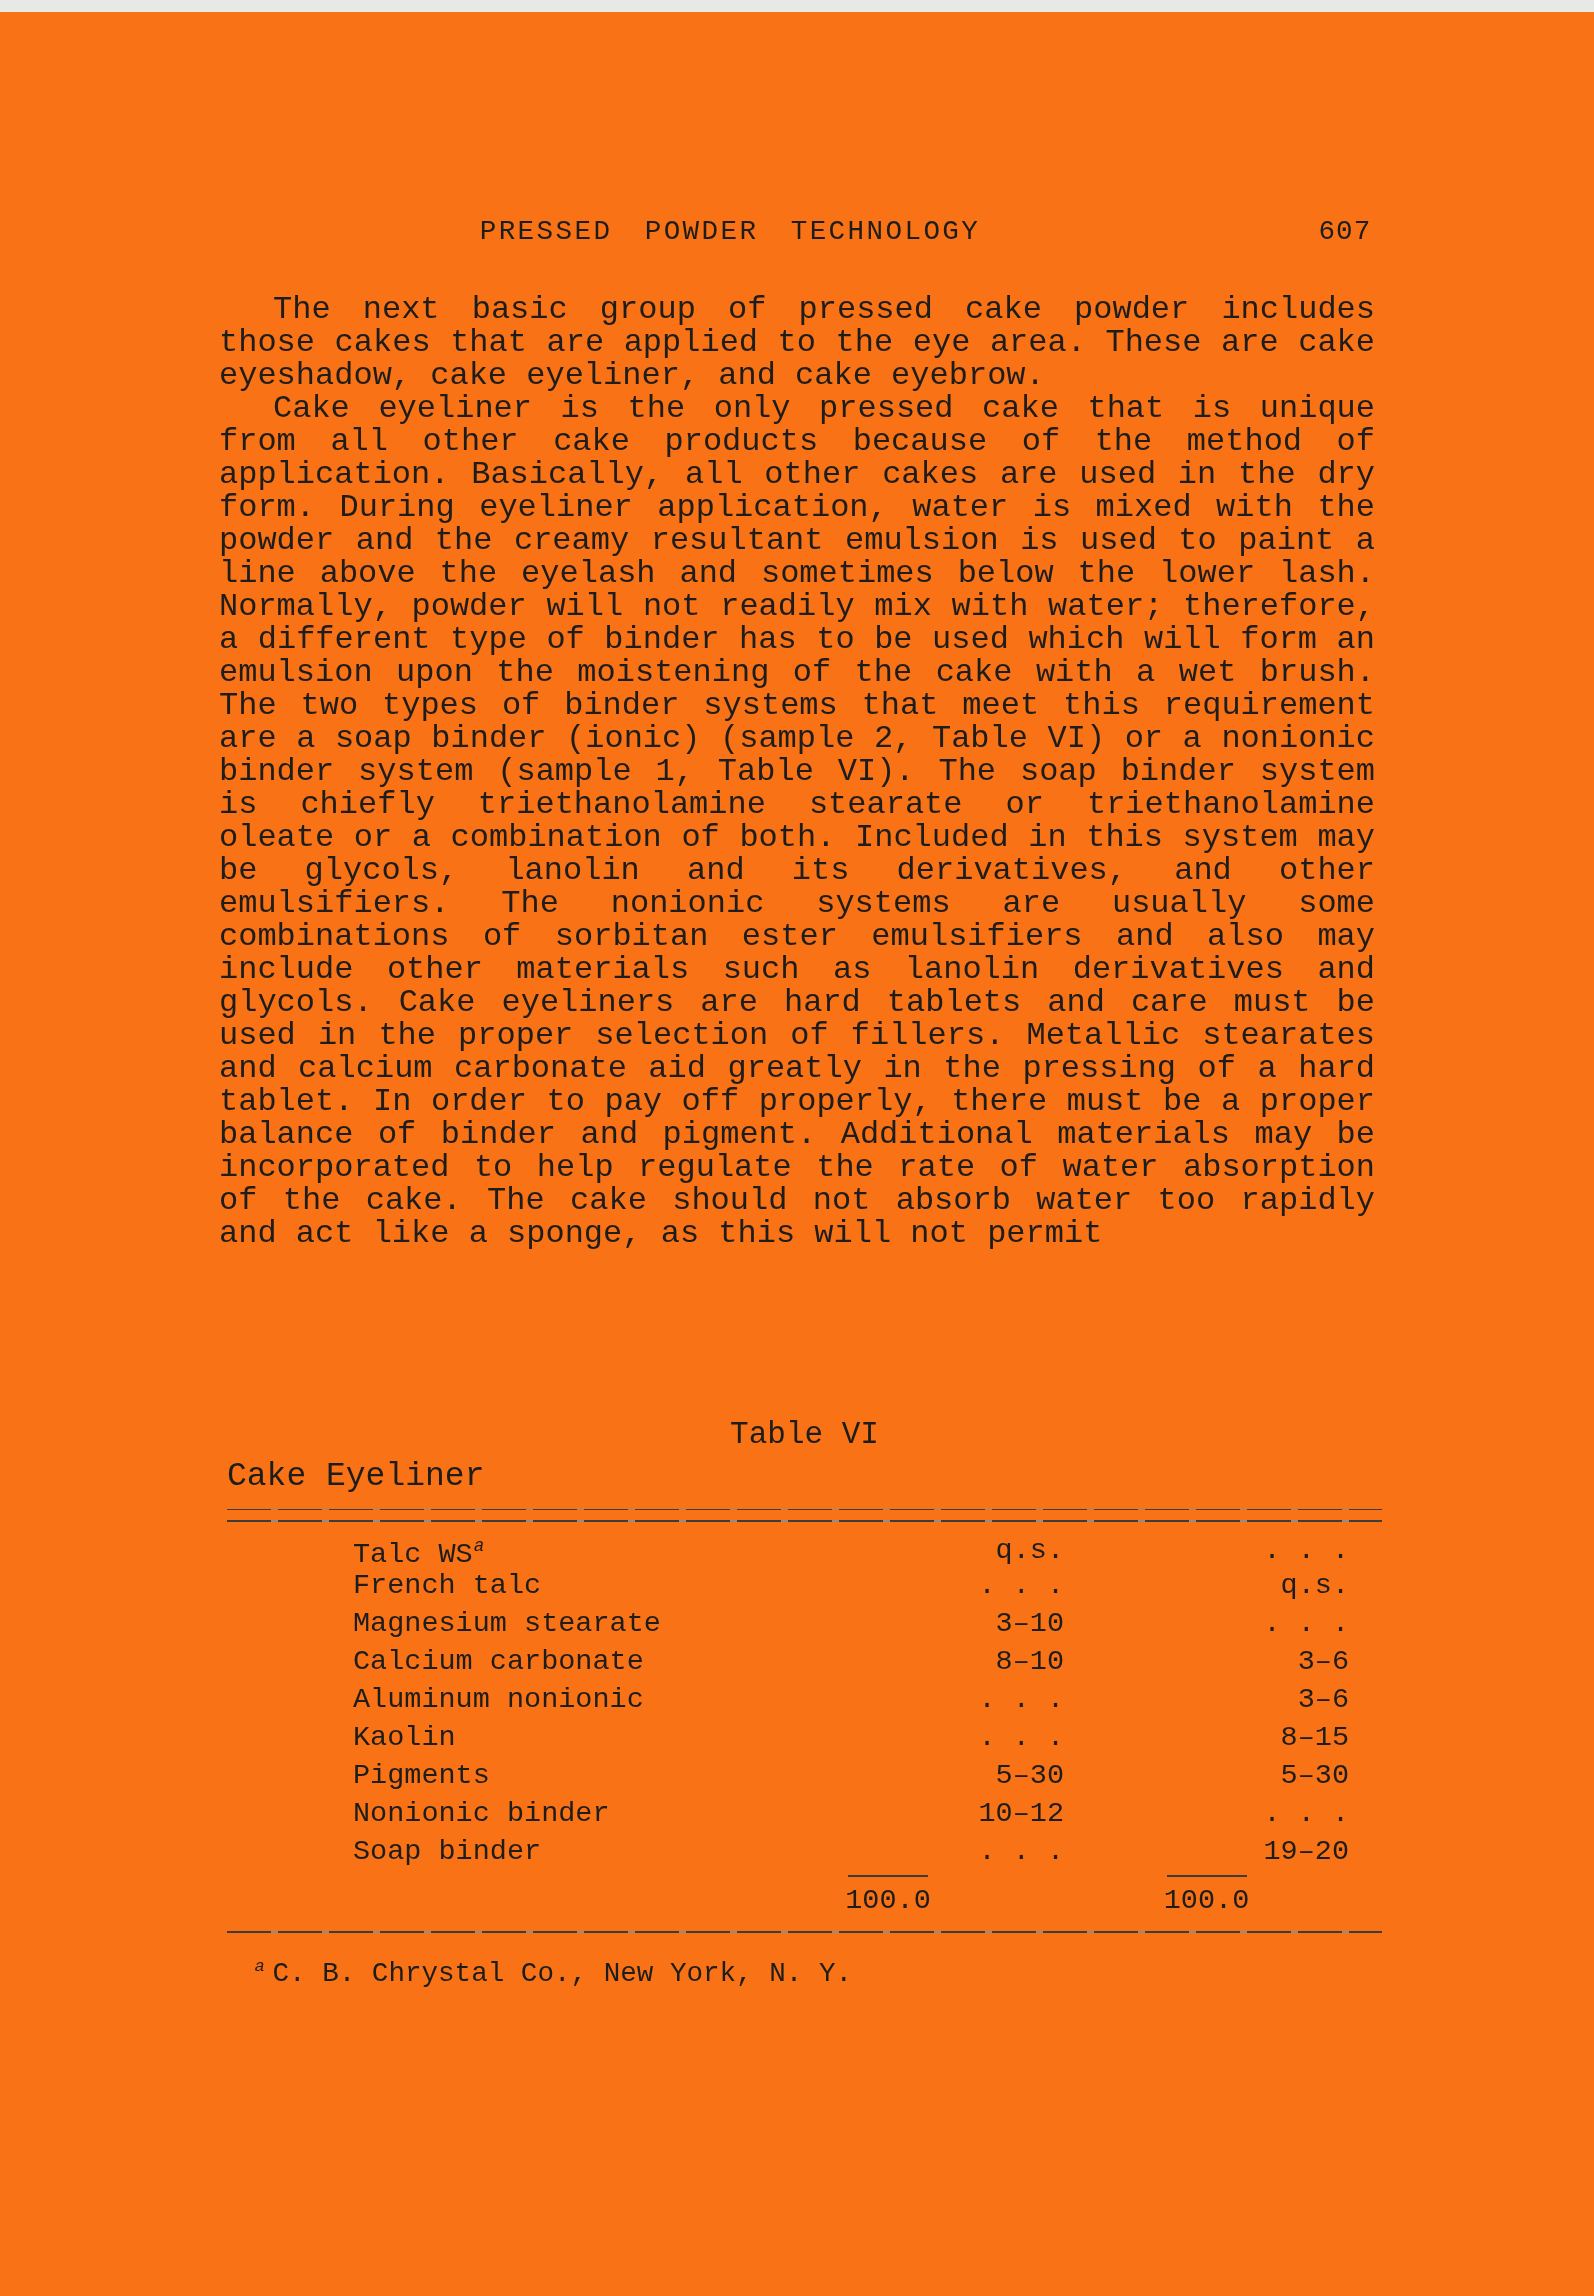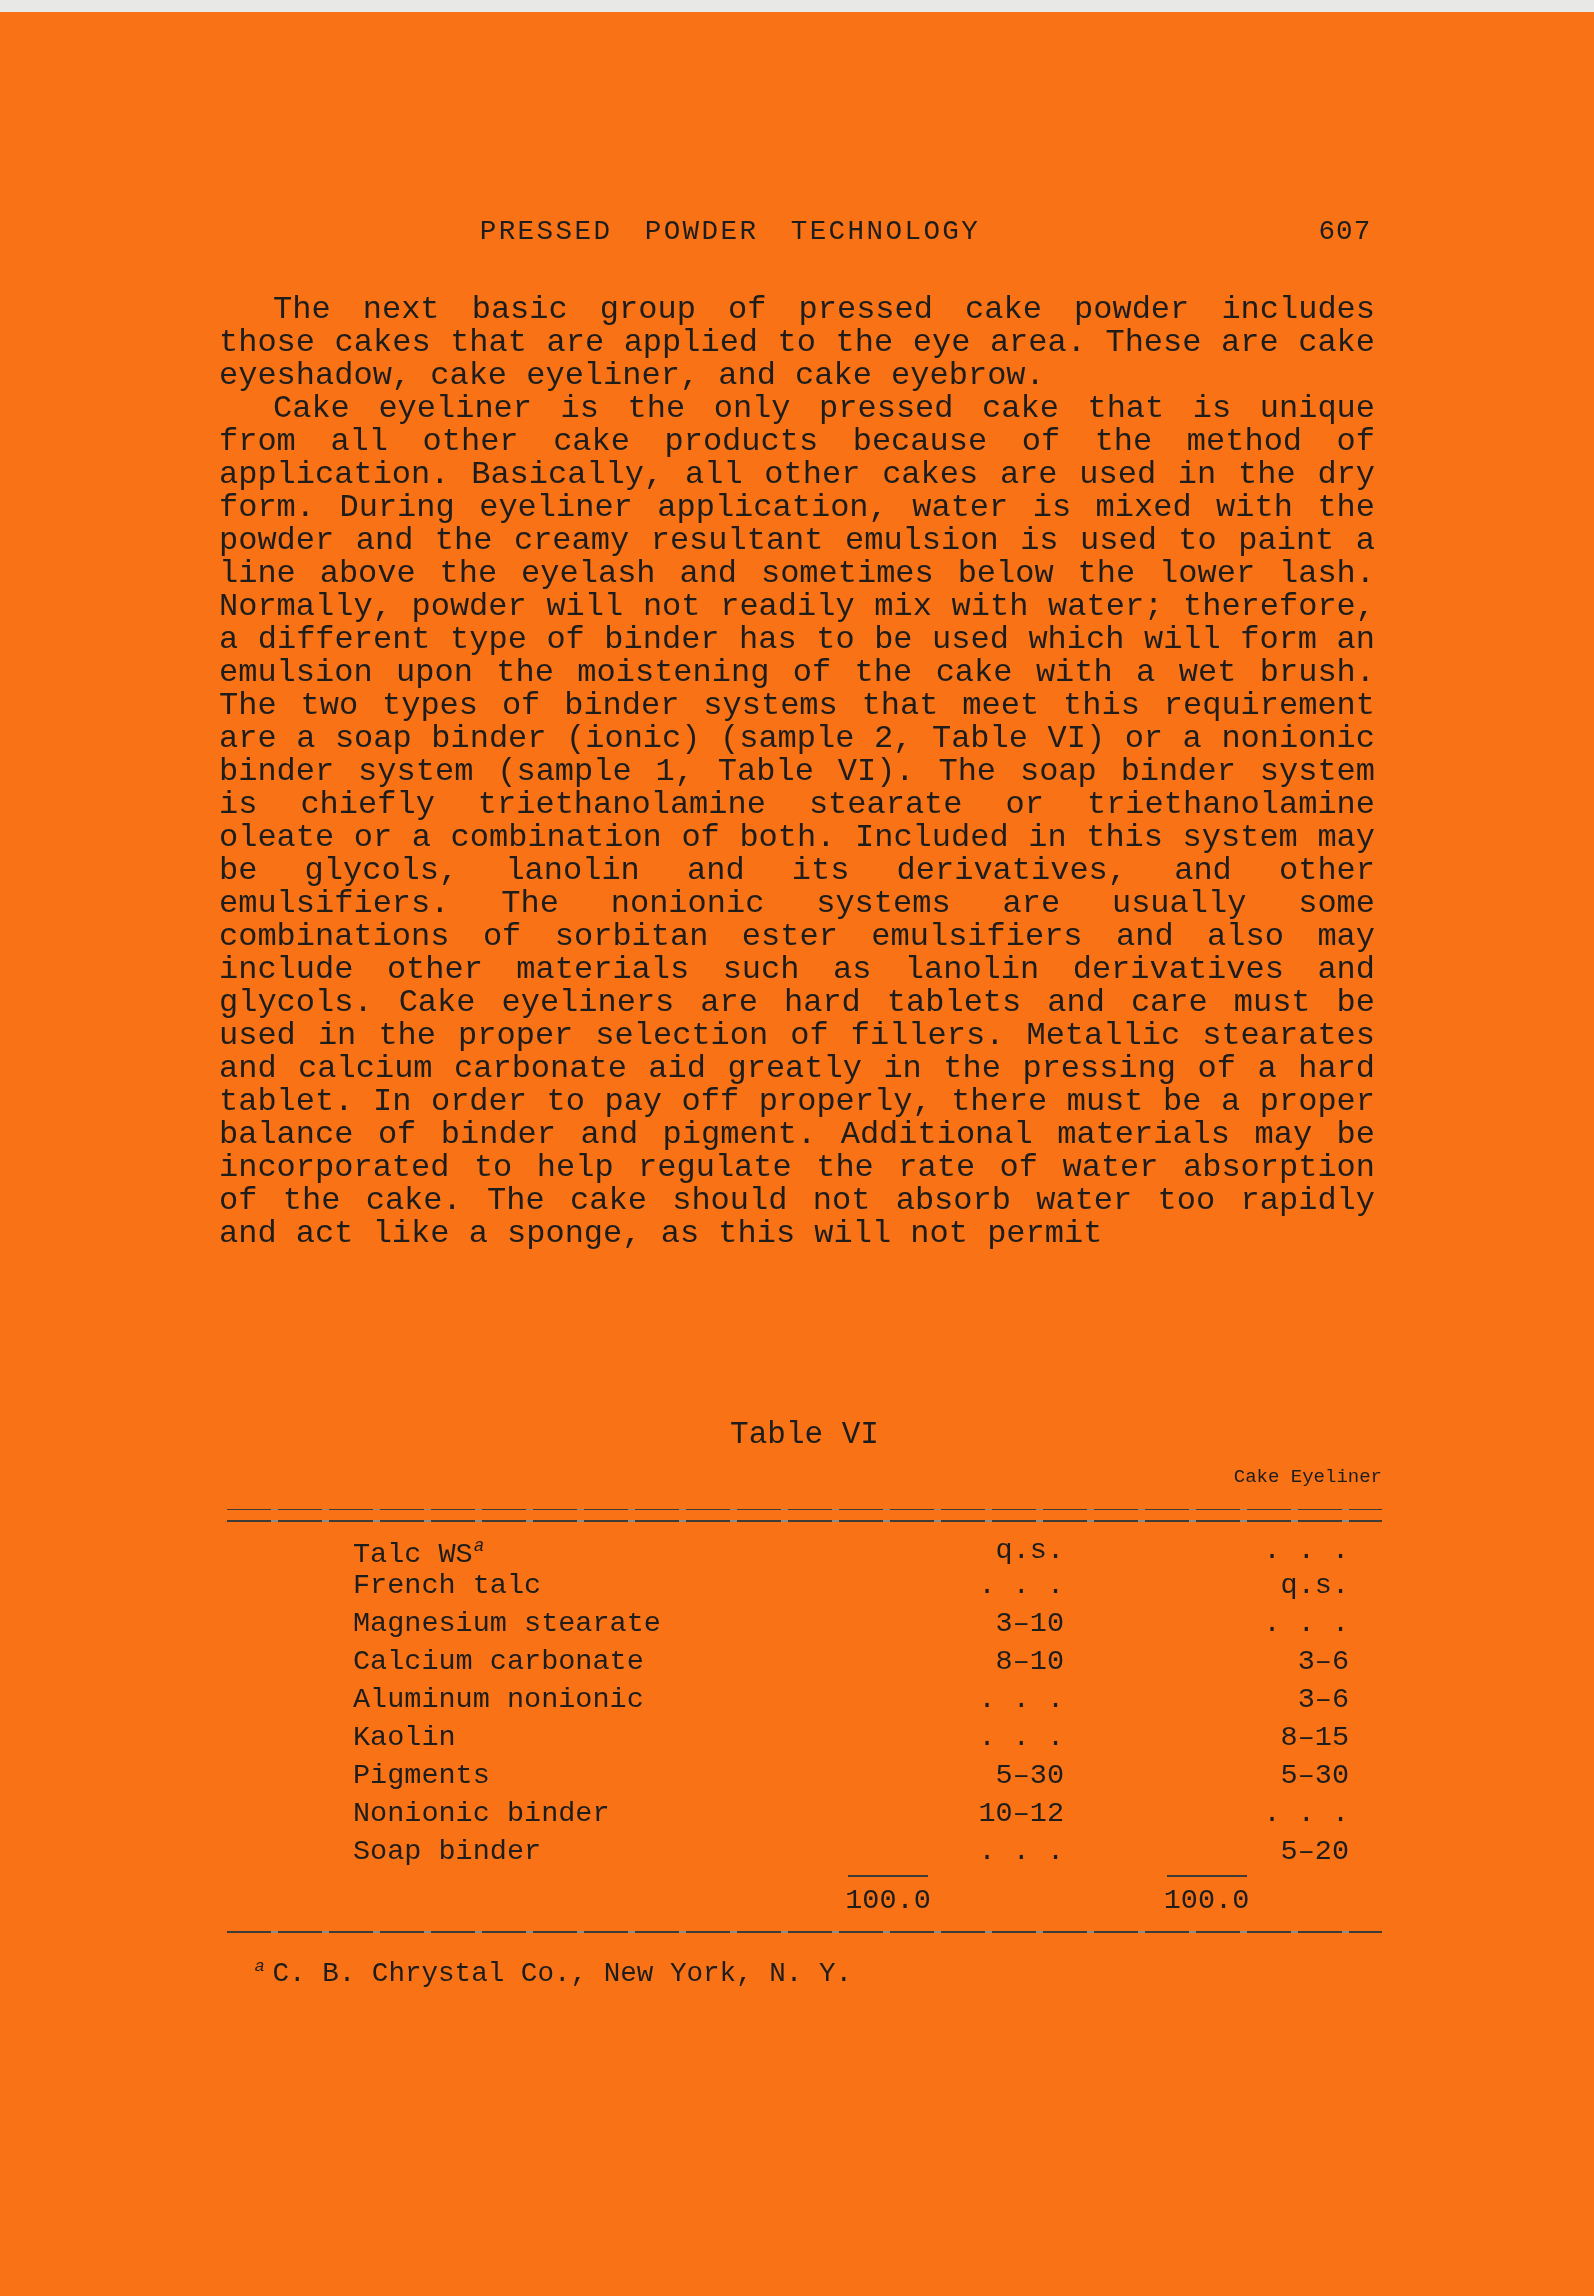--- a/index.html
+++ b/index.html
@@ -52,21 +52,21 @@
   
   .table-block {
     position: absolute;
     top: 1406px;
     left: 227px;
     width: 1155px;
     font-size: 28.5px;
     line-height: 34px;
   }
   .tbl-title   { text-align: center; font-size: 31px; }
-  .tbl-subtitle{ text-align: right; font-size: 19px; margin-top: 7.6px; }
+  .tbl-subtitle{ text-align: left; font-size: 33px; margin-top: 7.6px; }
 
   .rule {
     height: 1.9px;
     background: repeating-linear-gradient(90deg,
       #3d3c38 0px, #3d3c38 44px,
       #8f8e8a 44px, #8f8e8a 51px);
   }
   .rule-top    { margin-top: 15px; }
   .rule-mid    { margin-top: 9.5px; }
   .rule-bottom { margin-top: 13.3px; }
@@ -176,21 +176,21 @@
         <div class="cell val">5–30</div>
       </div>
       <div class="trow">
         <div class="cell ing"><span>Nonionic binder</span></div>
         <div class="cell val">10–12</div>
         <div class="cell val">. . .</div>
       </div>
       <div class="trow">
         <div class="cell ing"><span>Soap binder</span></div>
         <div class="cell val">. . .</div>
-        <div class="cell val">5–20</div>
+        <div class="cell val">19–20</div>
       </div>
     </div>
 
     <div class="grid totals">
       <div></div>
       <div class="total-cell">
         <div class="total-rule"></div>
         <div>100.0</div>
       </div>
       <div class="total-cell">

